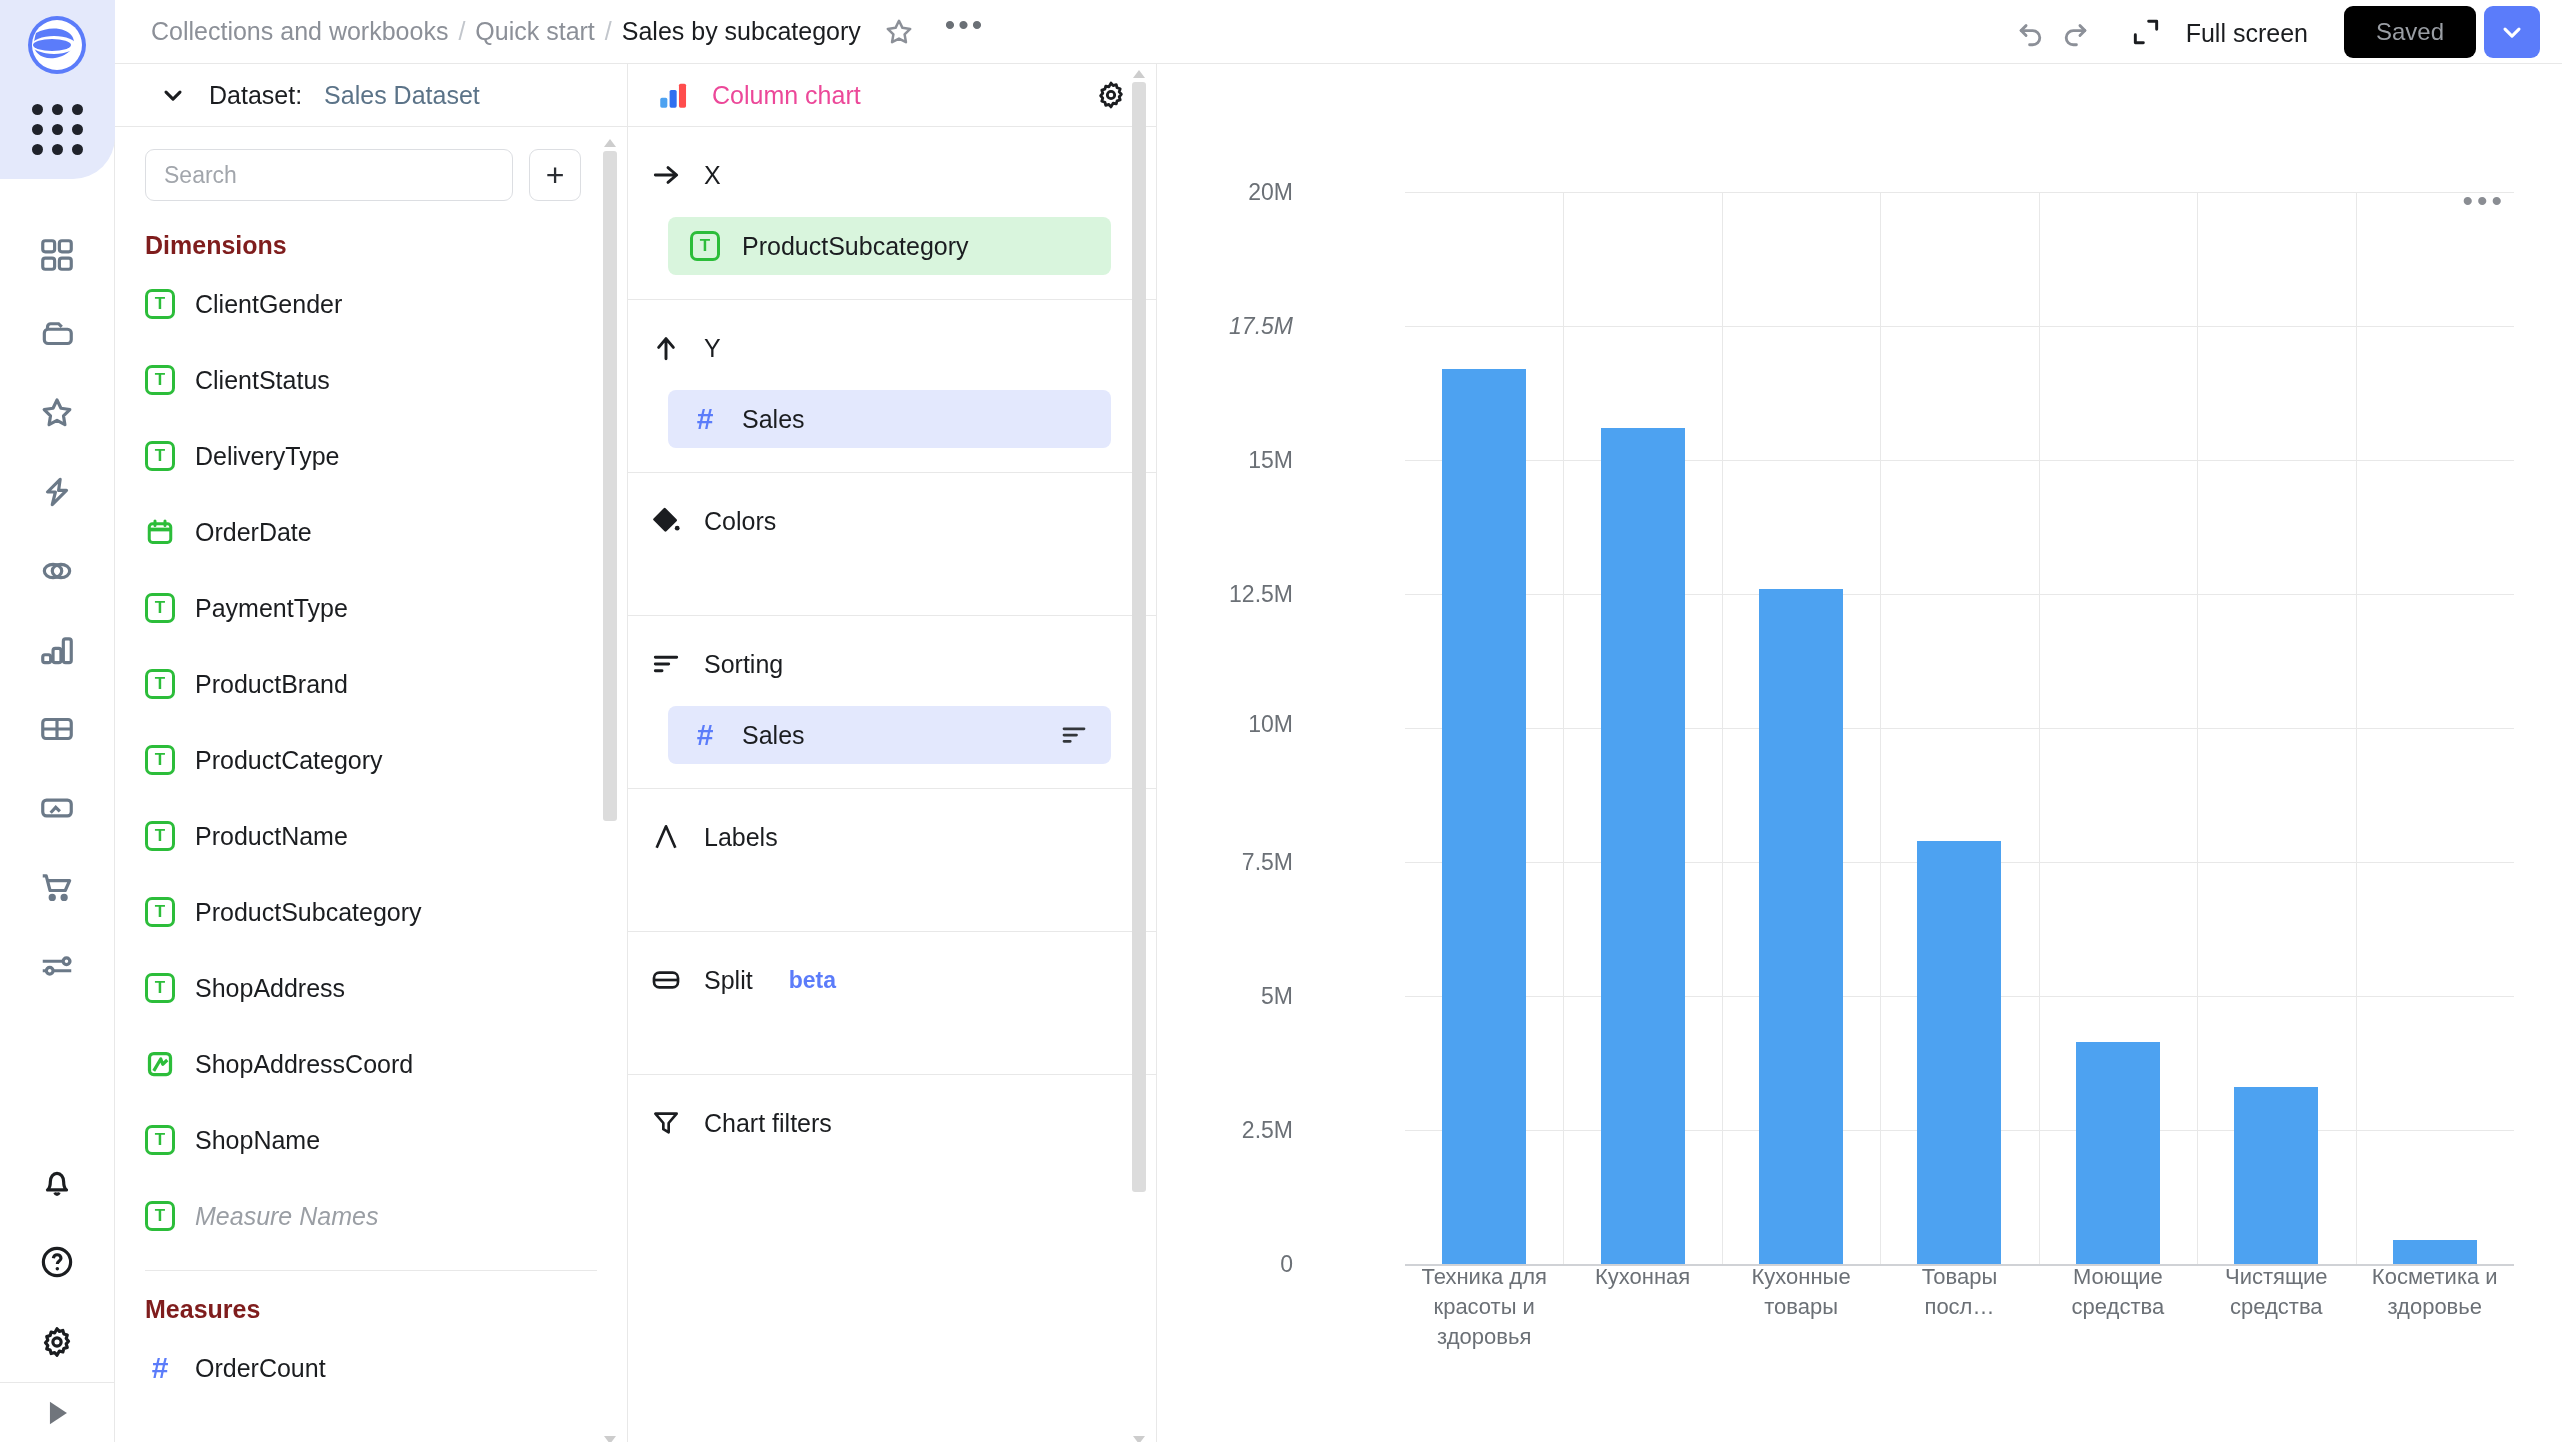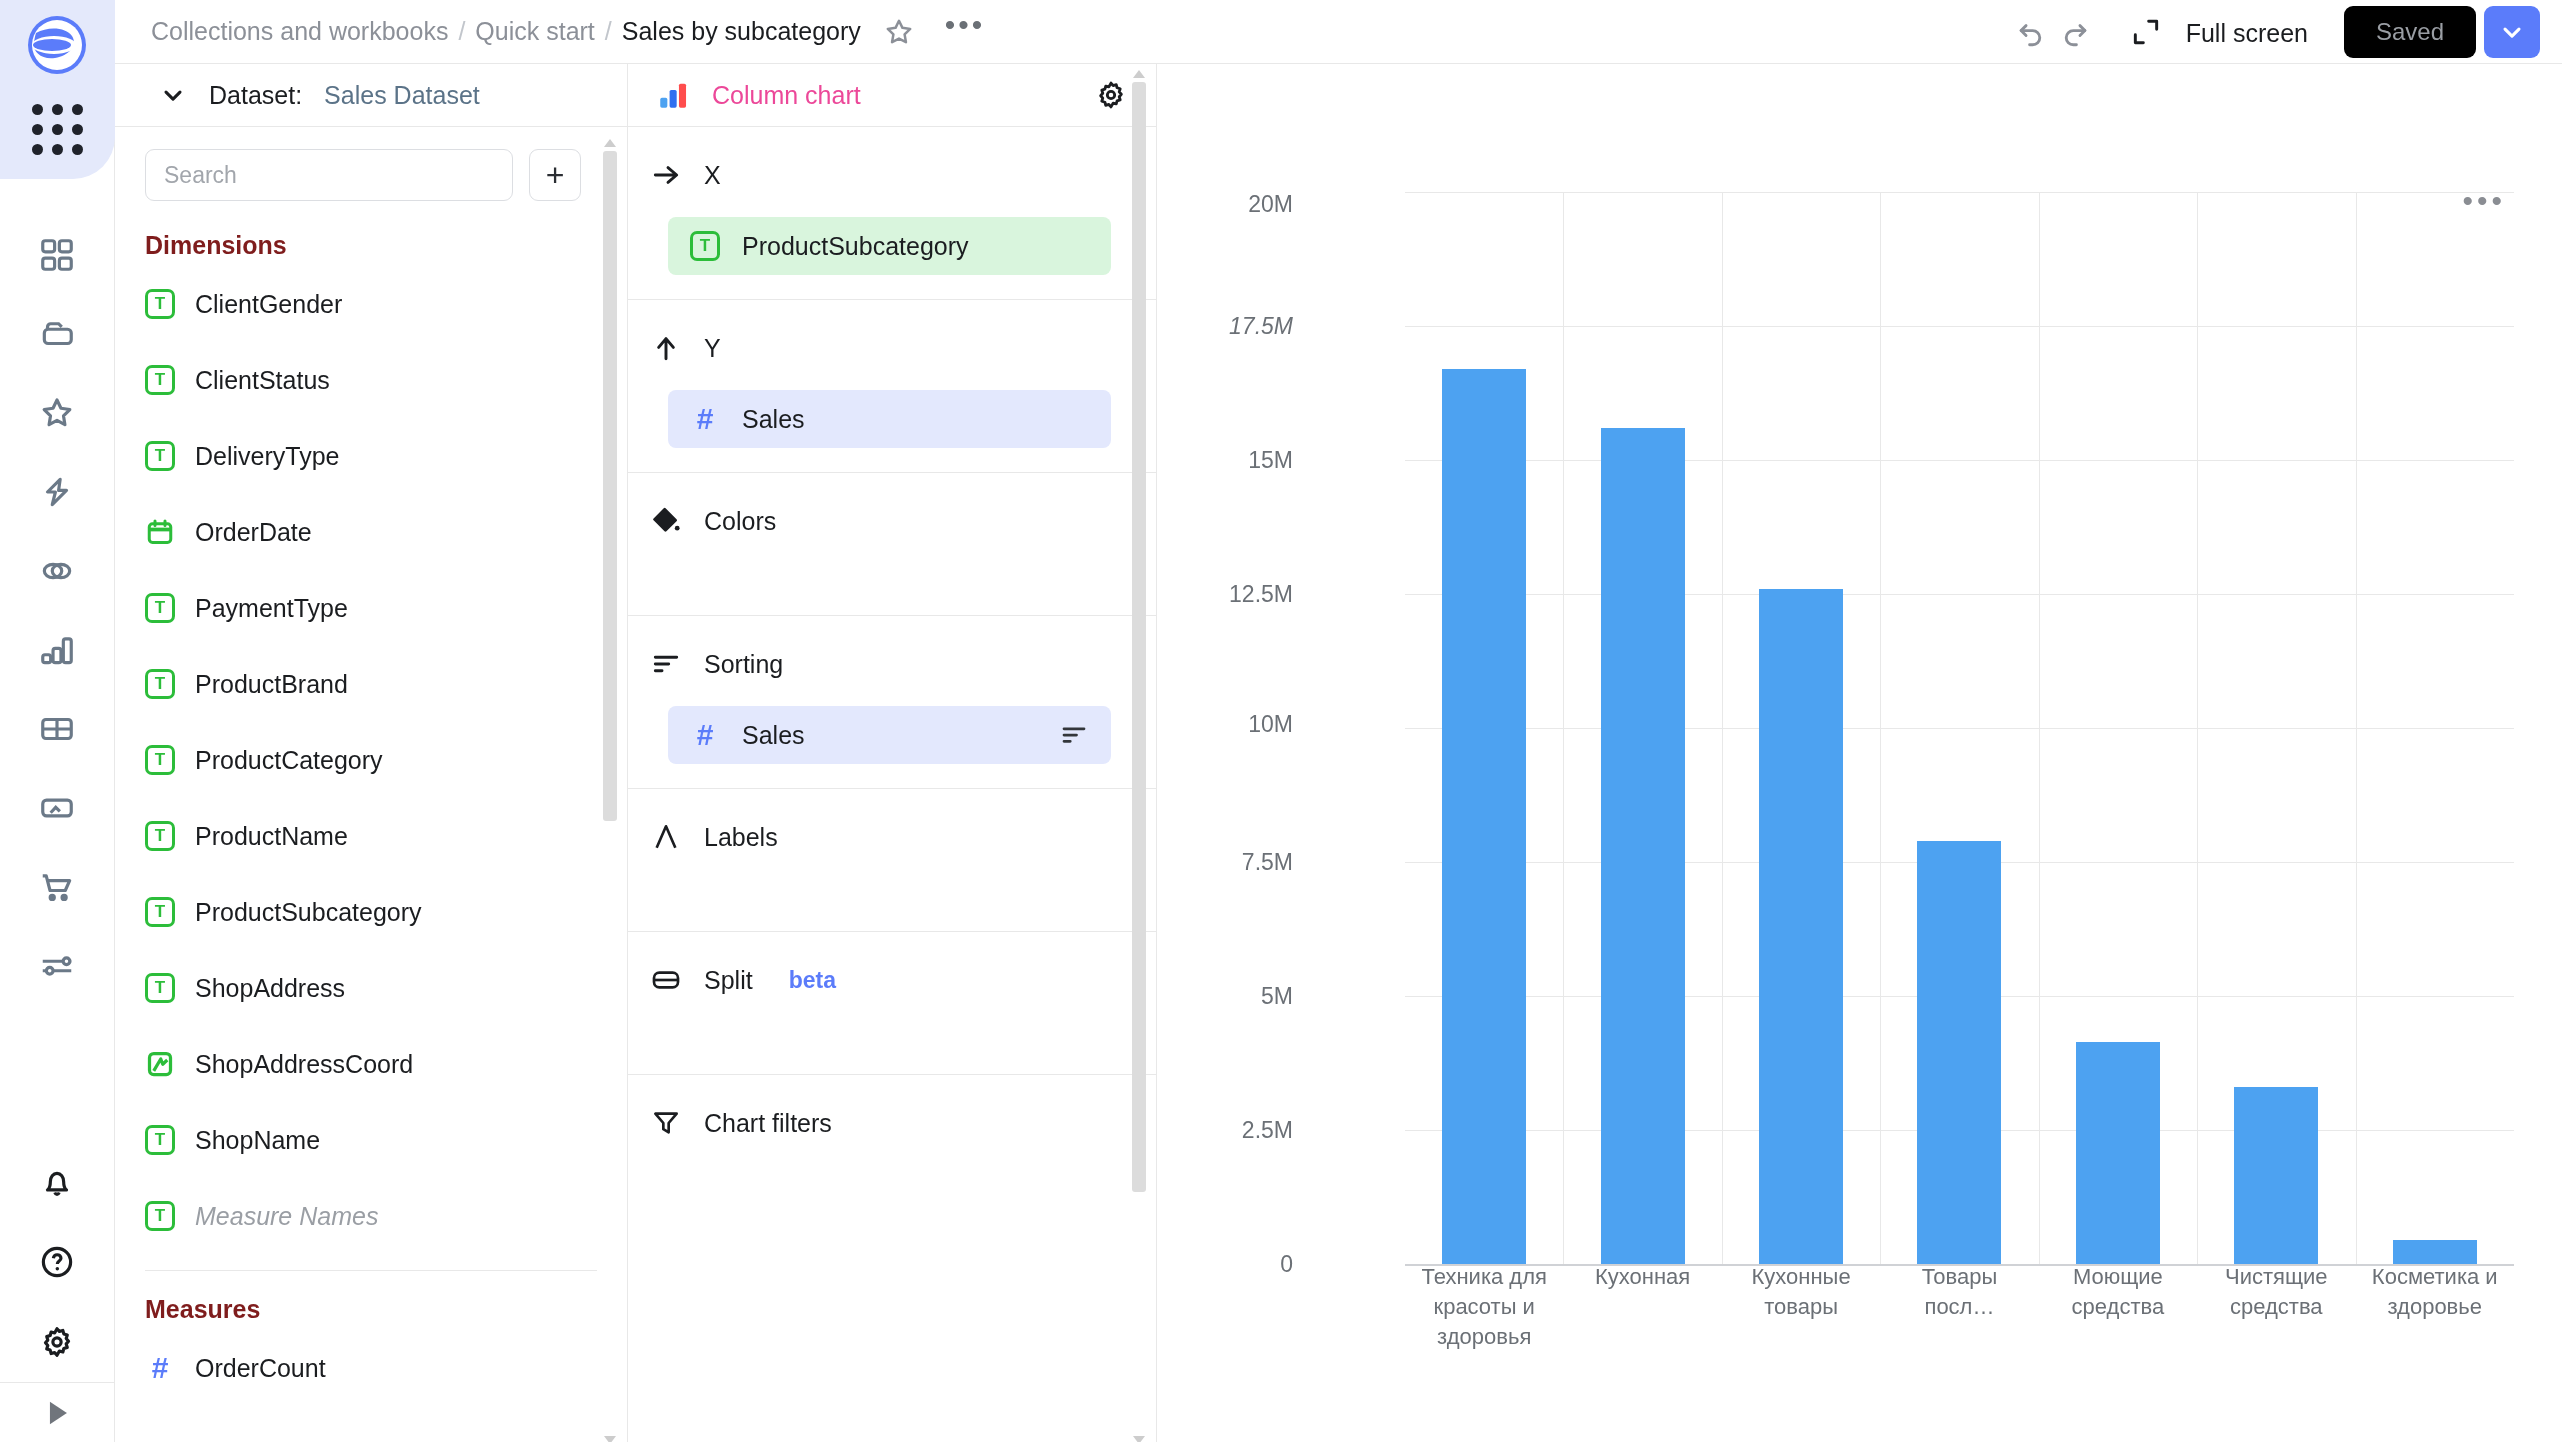--- a/index.html
+++ b/index.html
@@ -564,21 +564,21 @@
             <div class="ytick" style="top: 670px;">7.5M</div>
             <div class="gridline" style="top: 536px;"></div>
             <div class="ytick" style="top: 532px;">10M</div>
             <div class="gridline" style="top: 402px;"></div>
             <div class="ytick" style="top: 402px;">12.5M</div>
             <div class="gridline" style="top: 268px;"></div>
             <div class="ytick" style="top: 268px;">15M</div>
             <div class="gridline" style="top: 134px;"></div>
             <div class="ytick" style="top: 134px; font-style: italic;">17.5M</div>
             <div class="gridline" style="top: 0px;"></div>
-            <div class="ytick" style="top: 12px;">20M</div>
+            <div class="ytick" style="top: 0px;">20M</div>
             <div class="bars">
               <div class="bar-slot">
                 <div class="bar" title="Техника для красоты и здоровья: 16700000" style="height: 895.12px; background: rgb(77, 162, 241);"></div>
               </div>
               <div class="bar-slot">
                 <div class="bar" title="Кухонная: 15600000" style="height: 836.16px; background: rgb(77, 162, 241);"></div>
               </div>
               <div class="bar-slot">
                 <div class="bar" title="Кухонные товары: 12600000" style="height: 675.36px; background: rgb(77, 162, 241);"></div>
               </div>

